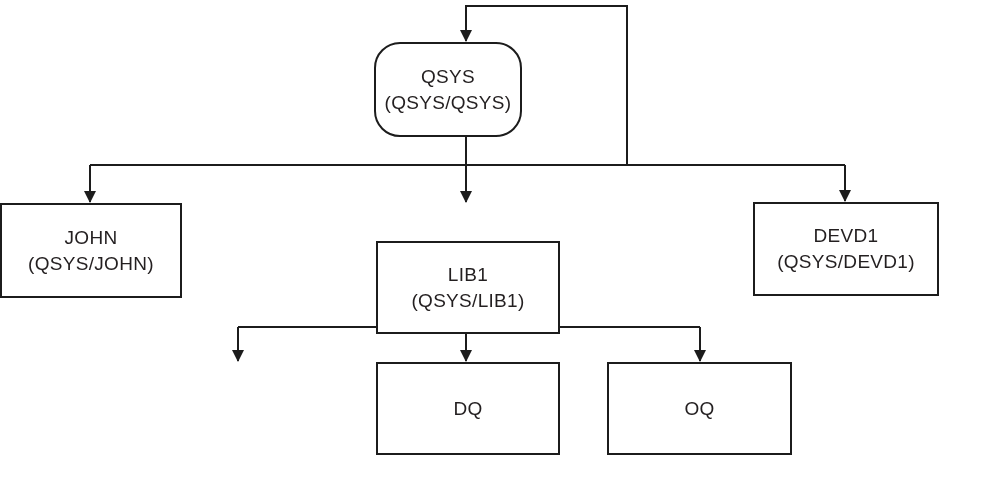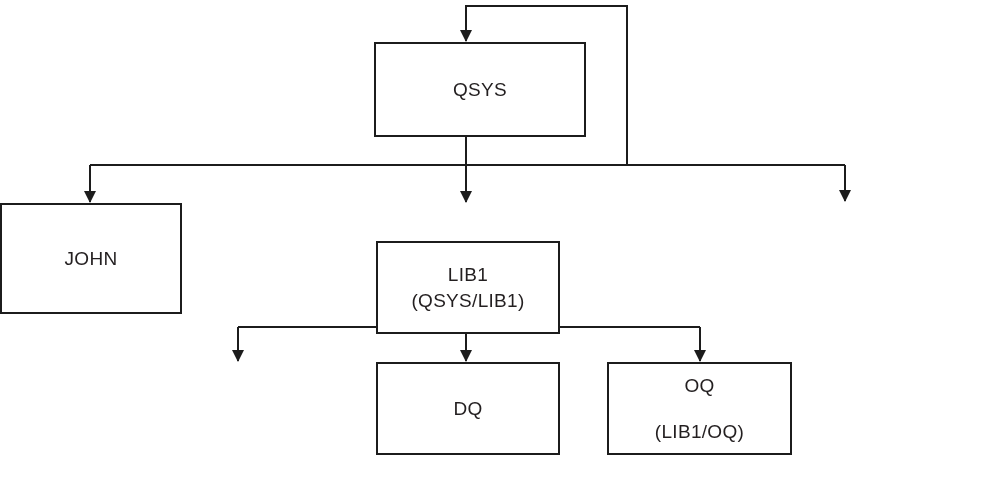--- a/index.html
+++ b/index.html
@@ -35,22 +35,22 @@
     display: flex;
     flex-direction: column;
     align-items: center;
     justify-content: center;
     text-align: center;
     color: #231f20;
     font-size: 19px;
     line-height: 26px;
     letter-spacing: 0.3px;
   }
-  .n-qsys  { left: 374px; top:  42px; width: 212px; height: 95px; }
-  .n-john  { left:   0px; top: 203px; width: 182px; height: 111px; }
+  .n-qsys  { left: 374px; top:  42px; width: 148px; height: 95px; border-radius: 26px; }
+  .n-john  { left:   0px; top: 203px; width: 182px; height: 95px; }
   .n-lib1  { left: 376px; top: 203px; width: 184px; height: 93px; margin-top: 38px; }
   .n-devd1 { left: 753px; top: 202px; width: 186px; height: 94px; }
   .n-db    { left: 143px; top: 362px; width: 185px; height: 94px; }
   .n-dq    { left: 376px; top: 362px; width: 184px; height: 93px; }
   .n-oq    { left: 607px; top: 362px; width: 185px; height: 93px; gap: 20px; }
 </style>
 </head>
 <body>
 
 <div class="diagram">
@@ -76,35 +76,40 @@
 
     <path d="M 238 327 L 700 327"></path>
 
     <path d="M 238 327 L 238 361" marker-end="url(#arrow)"></path>
 
     <path d="M 700 327 L 700 361" marker-end="url(#arrow)"></path>
   </svg>
 
   <div class="node n-qsys">
     <span>QSYS</span>
+    <span>(QSYS/QSYS)</span>
   </div>
 
   <div class="node n-john">
     <span>JOHN</span>
+    <span>(QSYS/JOHN)</span>
   </div>
 
   <div class="node n-lib1">
     <span>LIB1</span>
     <span>(QSYS/LIB1)</span>
   </div>
 
+  <div class="node n-devd1">
+    <span>DEVD1</span>
+    <span>(QSYS/DEVD1)</span>
+  </div>
 
 
   <div class="node n-dq">
     <span>DQ</span>
   </div>
 
   <div class="node n-oq">
     <span>OQ</span>
-    <span>(LIB1/OQ)</span>
   </div>
 
 </div>
 
 </body></html>

